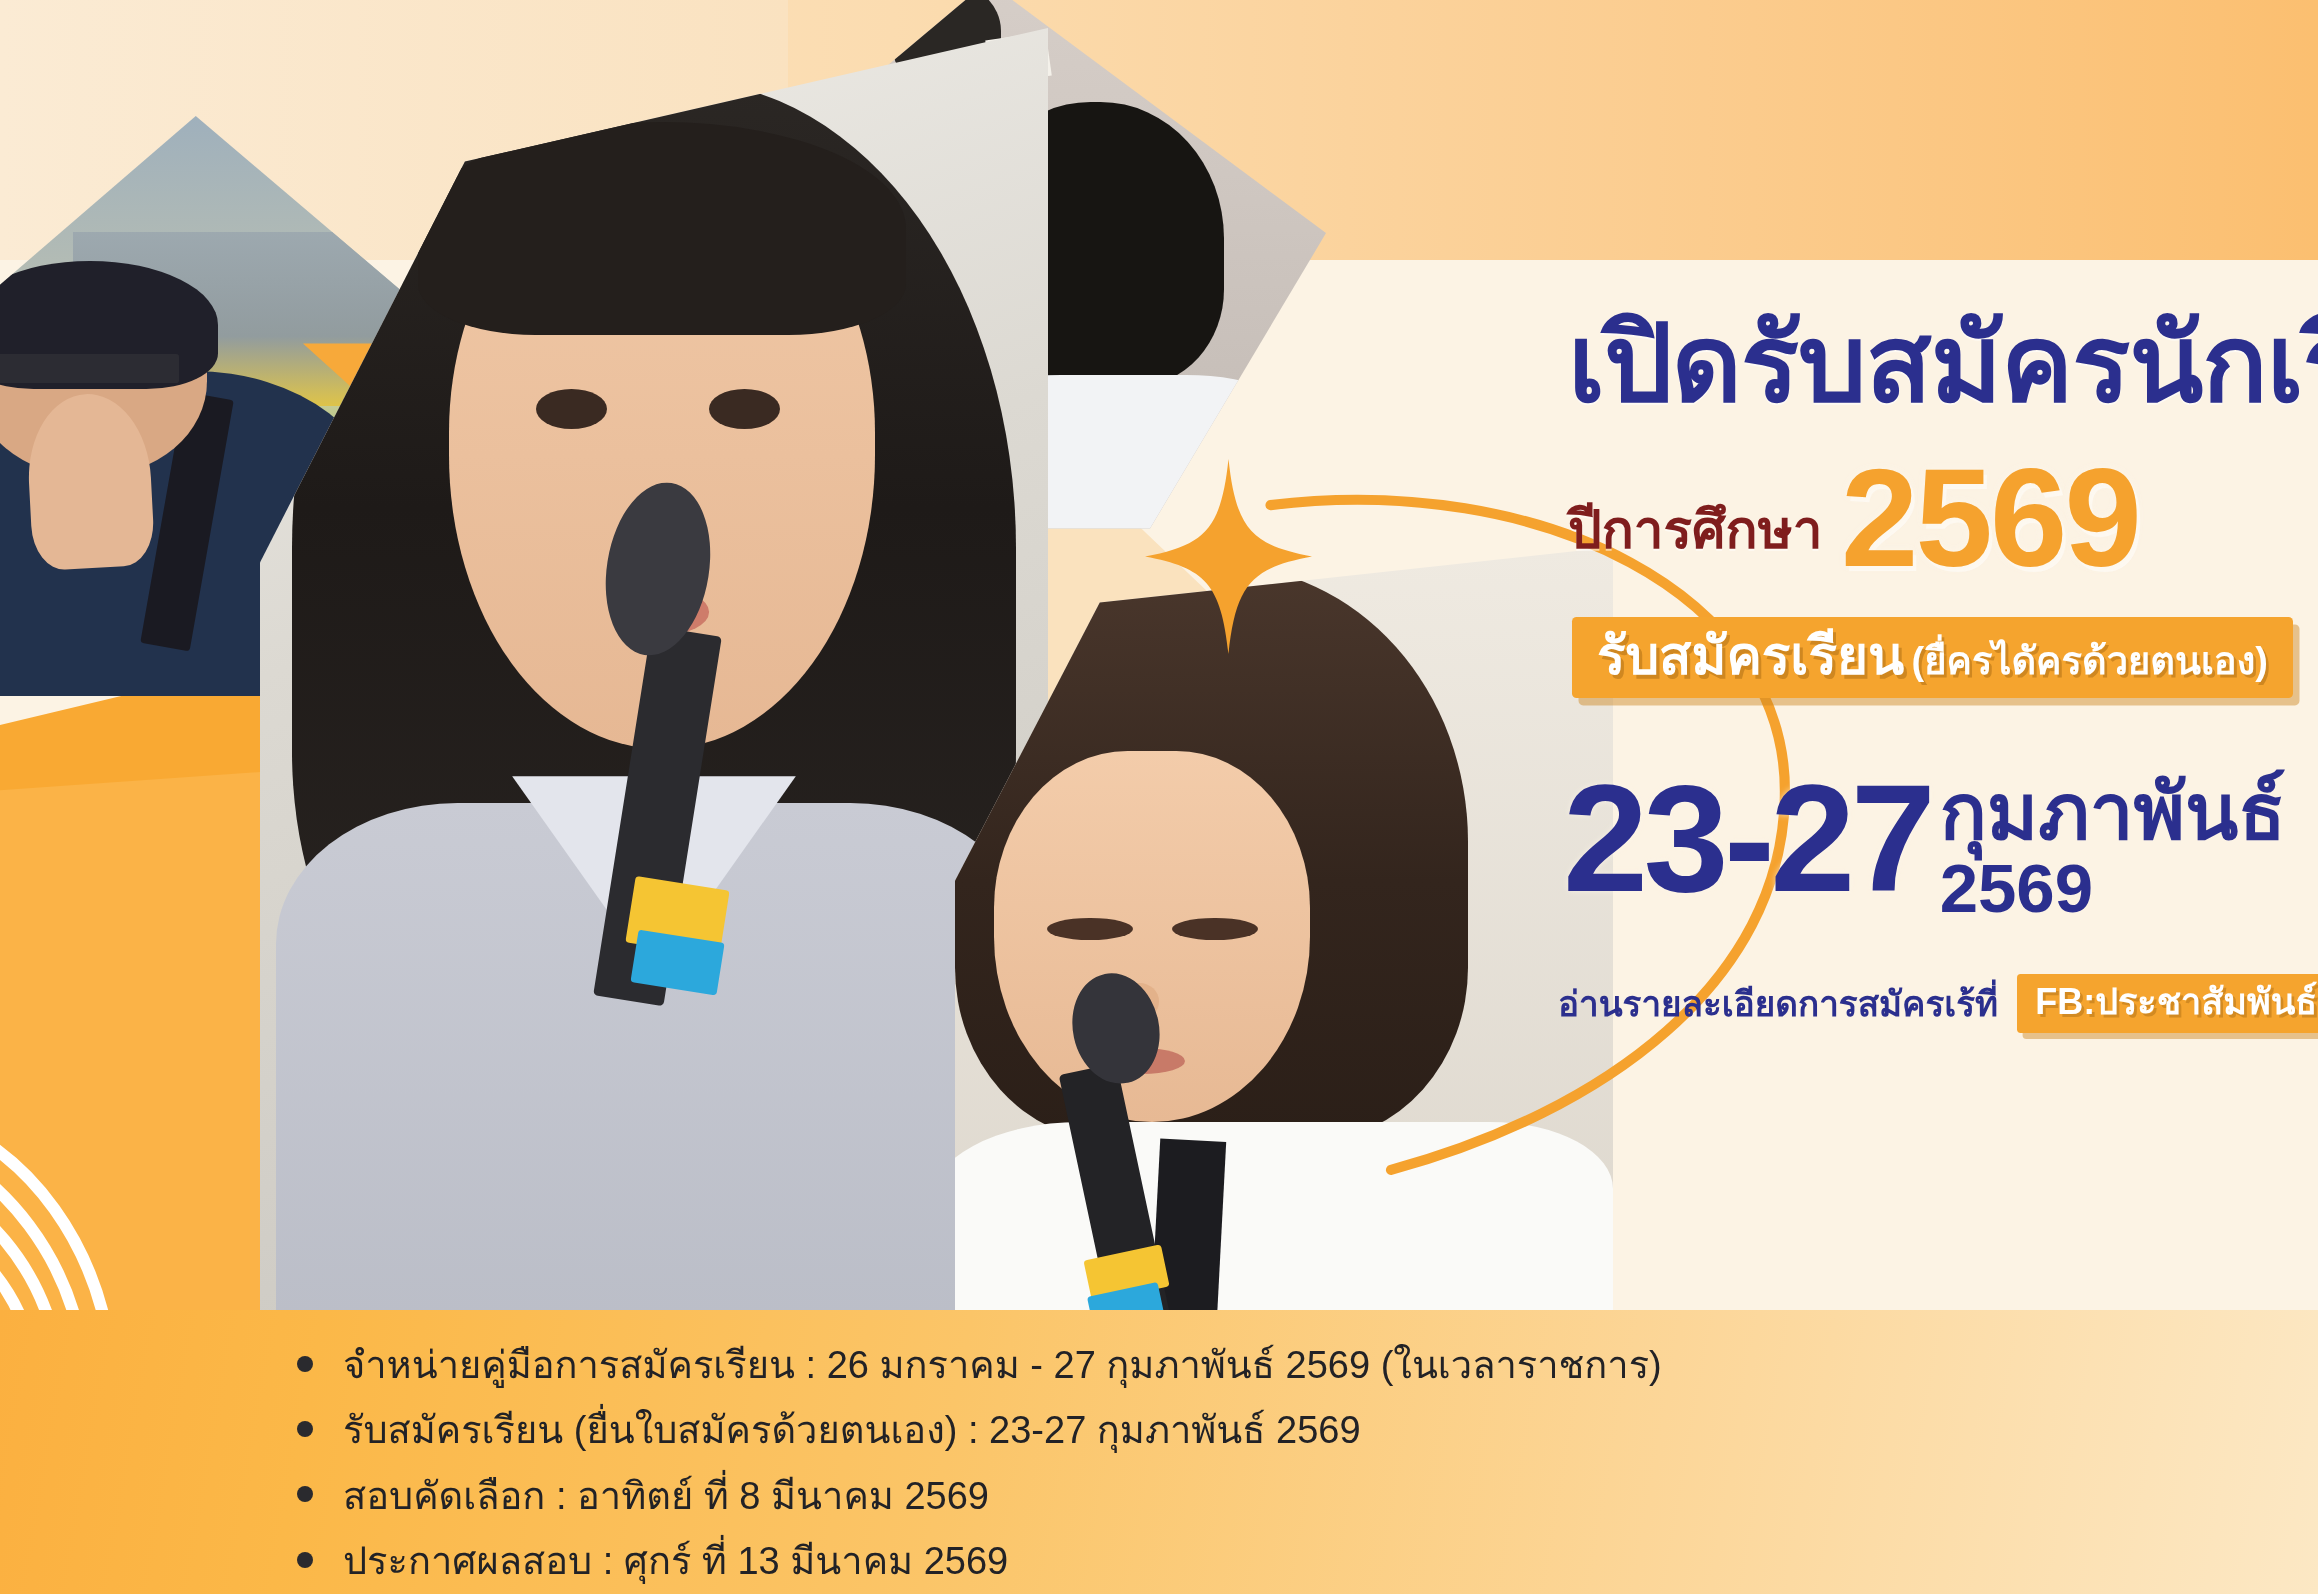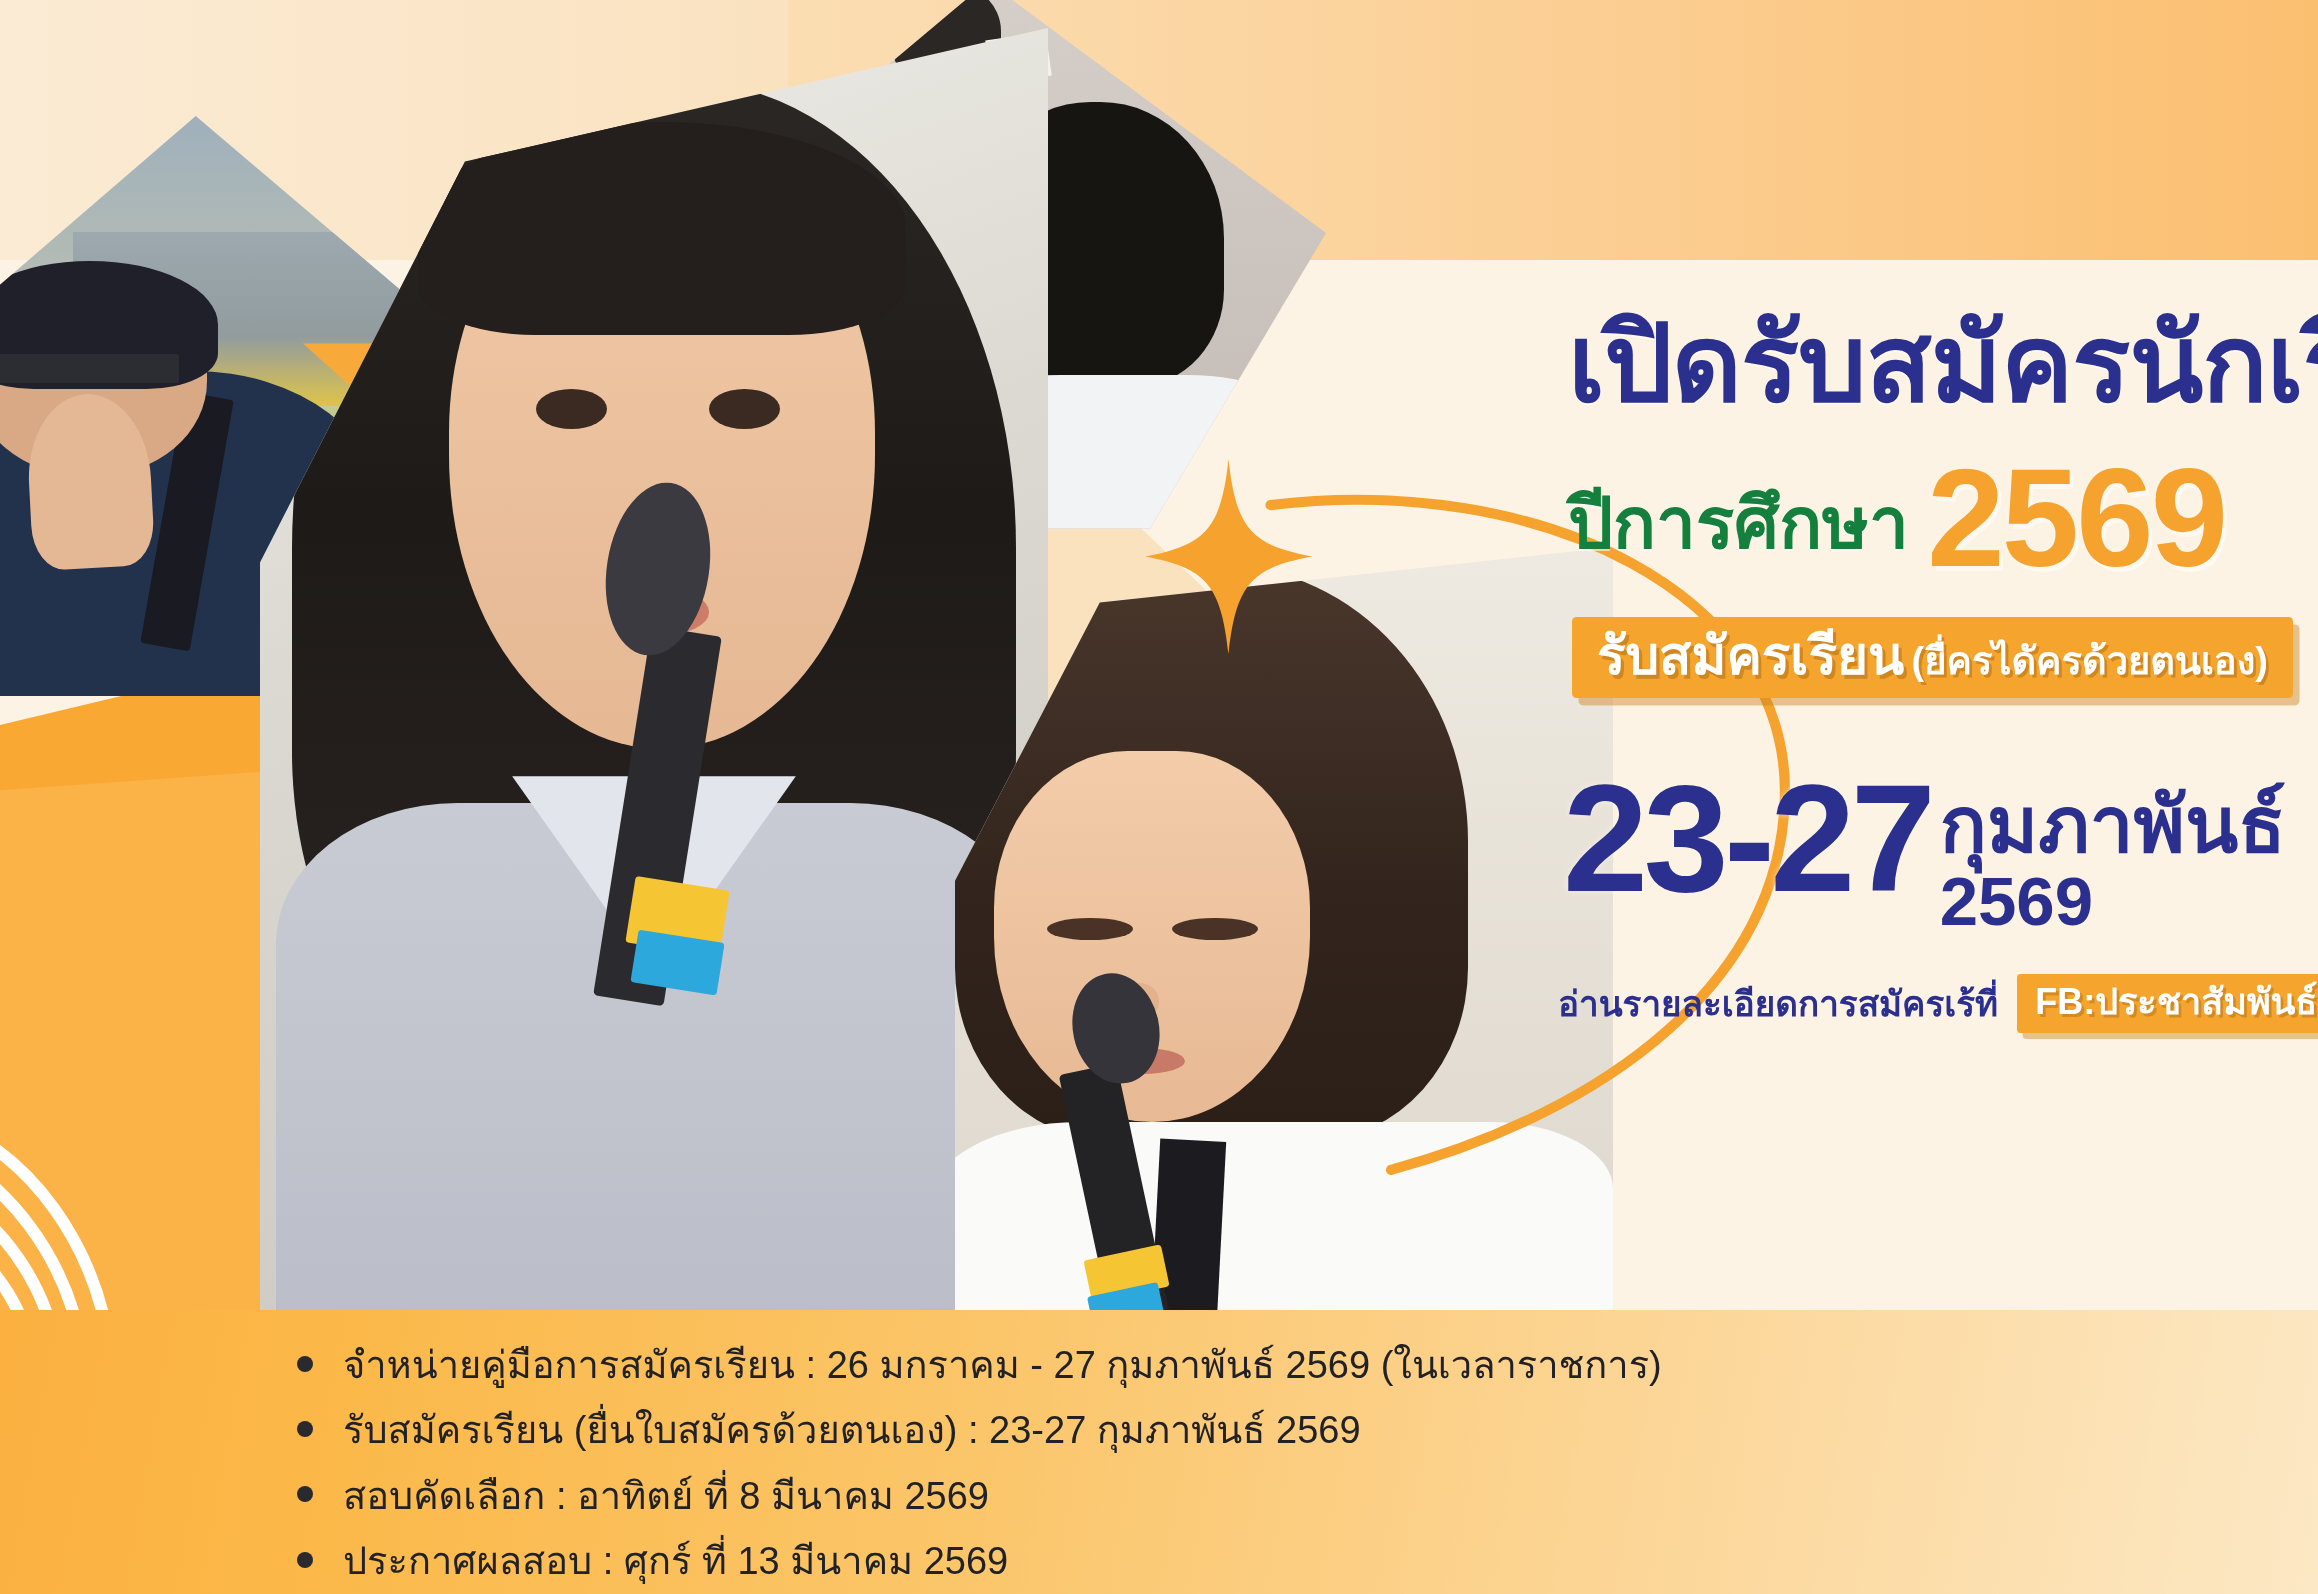--- a/index.html
+++ b/index.html
@@ -148,21 +148,21 @@
     position:absolute;left:93px;top:32px;
     font-size:108px;line-height:1;font-weight:700;color:#2B2F8E;
     letter-spacing:-0.9px;white-space:nowrap;
     text-shadow:0 2.3px 0 rgba(255,255,255,.55);
   }
   .t-yearline{
     position:absolute;left:93px;top:162px;
     display:flex;align-items:baseline;gap:18.5px;white-space:nowrap;
   }
   .t-yearlabel{
-    font-size:71px;line-height:1;font-weight:700;color:#15803d;
+    font-size:53px;line-height:1;font-weight:700;color:#7f1d1d;
     text-shadow:0 2.3px 0 rgba(255,255,255,.55);
   }
   .t-year{
     font-size:139px;line-height:.86;font-weight:800;color:#F5A22E;
     letter-spacing:-2.8px;position:relative;top:17.6px;
     text-shadow:0 0 8.3px rgba(253,246,233,.95), 3.7px 4.6px 0 rgba(255,255,255,.55);
   }
 
   .apply-badge{
     position:absolute;left:97px;top:339px;
@@ -177,21 +177,21 @@
 
   .dateblock{
     position:absolute;left:88px;top:496px;
     display:flex;align-items:flex-start;white-space:nowrap;
   }
   .date-range{
     font-size:153px;line-height:.84;font-weight:800;color:#2B2F8E;
     letter-spacing:-4.6px;
     text-shadow:0 0 6.5px rgba(253,246,233,.7);
   }
-  .date-month-wrap{margin-left:8.3px;margin-top:14px;}
+  .date-month-wrap{margin-left:8.3px;margin-top:1px;}
   .date-month{font-size:78px;line-height:.96;font-weight:700;color:#2B2F8E;display:block;}
   .date-year{font-size:69px;line-height:1;font-weight:700;color:#2B2F8E;display:block;margin-top:4.6px;}
 
   .readmore-row{
     position:absolute;left:83px;top:696px;
     display:flex;align-items:center;gap:18.5px;white-space:nowrap;
   }
   .readmore-txt{font-size:35px;font-weight:700;color:#2B2F8E;line-height:1;}
   .fb-badge{
     background:#F5A42E;color:#FFFFFF;font-size:36px;font-weight:700;line-height:1;

